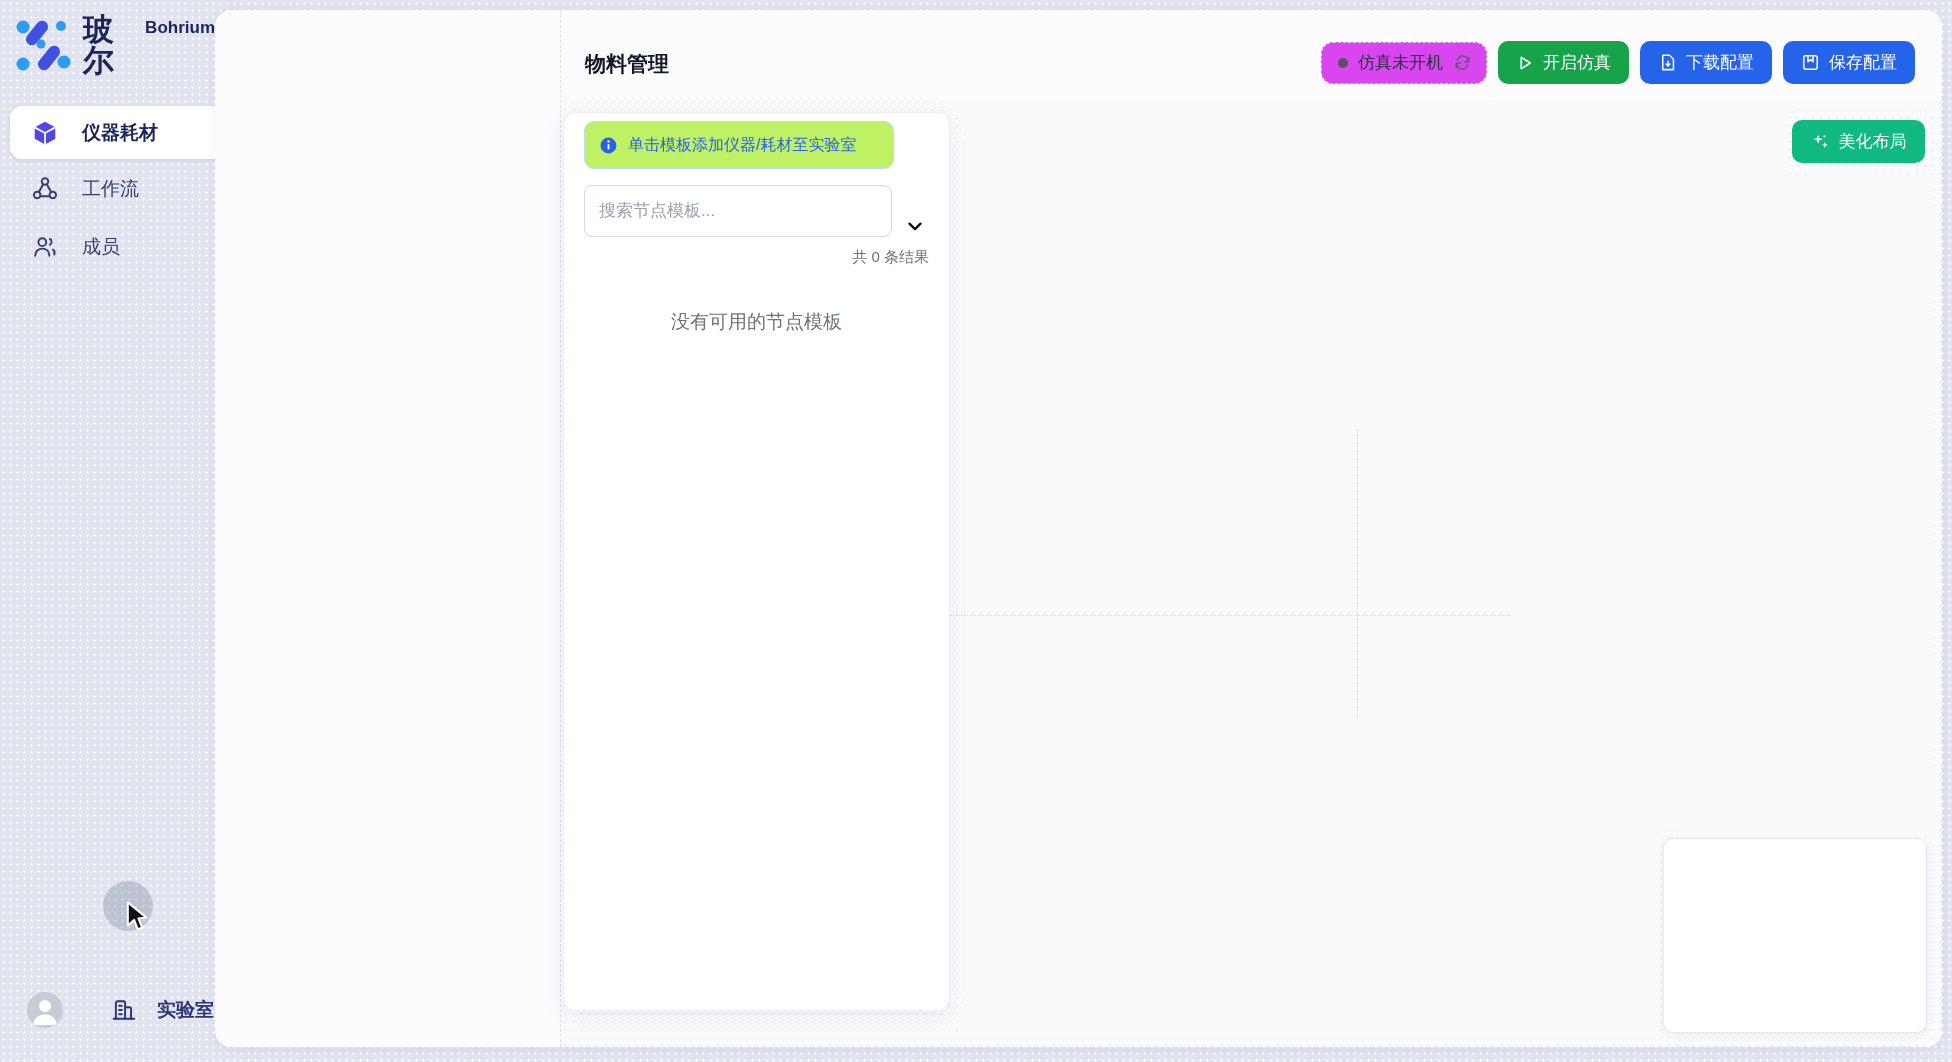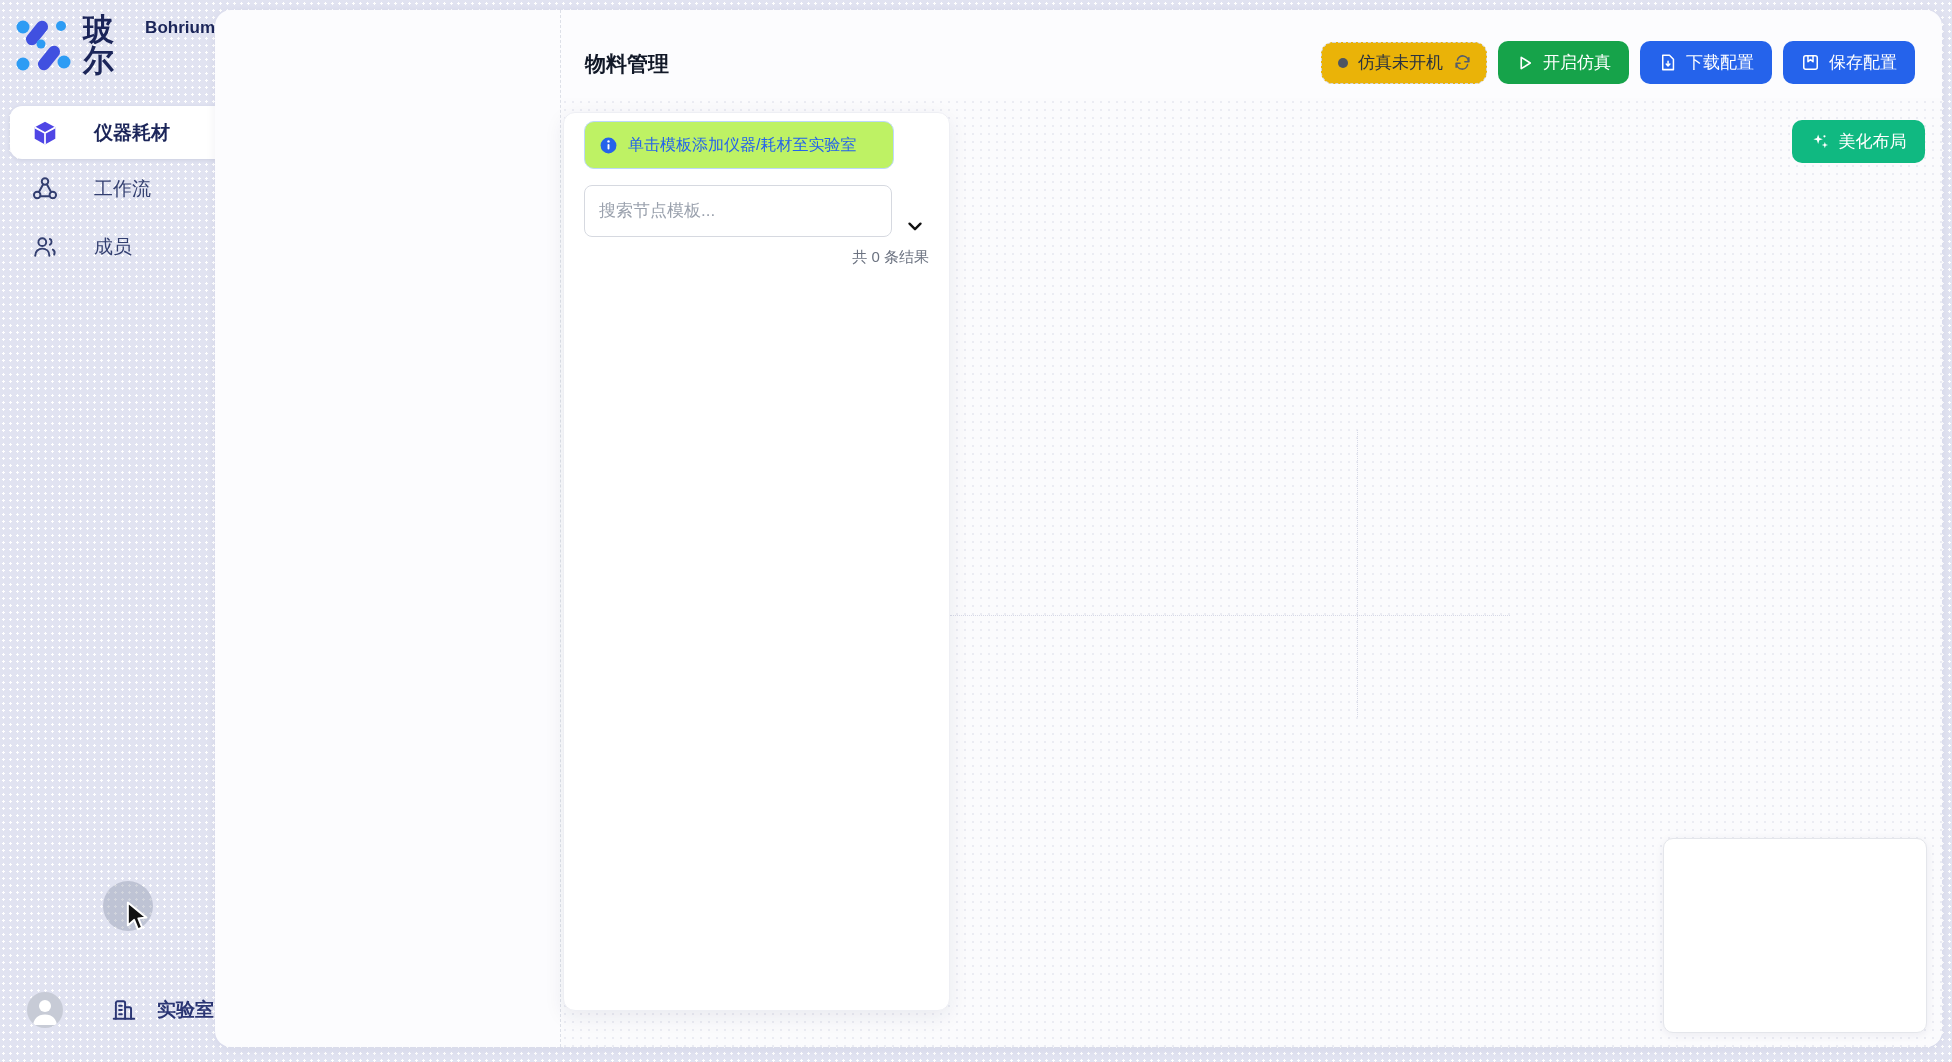--- a/index.html
+++ b/index.html
@@ -14,21 +14,21 @@
   }
   svg { display:block; }
 
   
   .sidebar { position:absolute; left:0; top:0; width:215px; height:1062px; }
   .logo-row { position:absolute; left:15px; top:14px; display:flex; align-items:center; gap:10px; }
   .logo-text { display:flex; flex-direction:row; line-height:1; }
   .logo-cn { font-size:31px; font-weight:700; color:#1b2559; letter-spacing:2px; }
   .logo-en { font-size:17px; font-weight:700; color:#1b2559; margin-top:5px; }
 
-  .nav-item { position:absolute; left:10px; width:231px; height:53px; display:flex; align-items:center; gap:36px; padding-left:22px; border-radius:12px; cursor:pointer; }
+  .nav-item { position:absolute; left:10px; width:231px; height:53px; display:flex; align-items:center; gap:24px; padding-left:22px; border-radius:12px; cursor:pointer; }
   .nav-item .label { font-size:19px; color:#333f70; font-weight:500; }
   .nav-item.active { background:#ffffff; box-shadow:0 1px 4px rgba(27,37,89,0.10); }
   .nav-item.active .label { color:#1b2559; font-weight:700; }
 
   .hover-circle { position:absolute; left:103px; top:881px; width:50px; height:50px; border-radius:50%;
                   background:rgba(125,135,158,0.35); }
   .cursor { position:absolute; left:126px; top:901px; }
 
   .user-row { position:absolute; left:27px; top:992px; display:flex; align-items:center; }
   .avatar { width:36px; height:36px; border-radius:50%; background:#c7cbd6; overflow:hidden; position:relative; }
@@ -46,21 +46,21 @@
   .materials-count { font-size:16px; color:#8a919e; margin-left:8px; }
   .fold-btn { margin-left:auto; width:26px; height:26px; display:flex; align-items:center; justify-content:center; cursor:pointer; }
   .col-divider { position:absolute; left:345px; top:0; bottom:0; border-left:1px dashed #dde0e8; }
 
   
   .main-head { position:absolute; left:346px; top:12px; right:0; height:88px; border-bottom:1px dotted #cfd3de; }
   .page-title { position:absolute; left:24px; top:28px; font-size:21px; font-weight:700; color:#111827; }
   .head-actions { position:absolute; right:27px; top:19px; display:flex; align-items:center; gap:11px; }
 
   .status-pill { display:flex; align-items:center; gap:10px; height:42px; padding:0 14px 0 16px;
-                 background:#eab308; border:1px dashed #d3d7df; border-radius:12px; cursor:default; }
+                 background:#d946ef; border:1px dashed #d3d7df; border-radius:12px; cursor:default; }
   .status-dot { width:10px; height:10px; border-radius:50%; background:#4d5562; }
   .status-label { font-size:17px; color:#2a3240; font-weight:500; white-space:nowrap; }
   .refresh-btn { display:flex; align-items:center; cursor:pointer; }
 
   .btn { display:flex; align-items:center; justify-content:center; gap:9px; height:43px; padding:0 18px;
          border:none; border-radius:10px; color:#ffffff; font-size:17px; font-weight:500;
          font-family:inherit; cursor:pointer; white-space:nowrap; }
   .btn-green { background:#16a34a; }
   .btn-blue  { background:#2563eb; }
 
@@ -253,20 +253,21 @@
         <span class="expand-btn">
           <span>
             <svg width="22" height="22" viewBox="0 0 24 24" fill="none" stroke="#111111" stroke-width="2.6" stroke-linecap="round" stroke-linejoin="round">
               <path d="M6 9.5 L12 15.5 L18 9.5"></path>
             </svg>
           </span>
         </span>
       </div>
 
       <div class="result-count">共 0 条结果</div>
+      <div class="empty-text">没有可用的节点模板</div>
     </div>
 
     <button class="beautify-btn">
       <span>
         <svg width="19" height="19" viewBox="0 0 24 24" fill="#ffffff">
           <path d="M9 3 L10.5 7.5 L15 9 L10.5 10.5 L9 15 L7.5 10.5 L3 9 L7.5 7.5 Z"></path>
           <path d="M17.5 12.5 L18.5 15.5 L21.5 16.5 L18.5 17.5 L17.5 20.5 L16.5 17.5 L13.5 16.5 L16.5 15.5 Z"></path>
           <circle cx="17" cy="5.5" r="1.4"></circle>
         </svg>
       </span>

